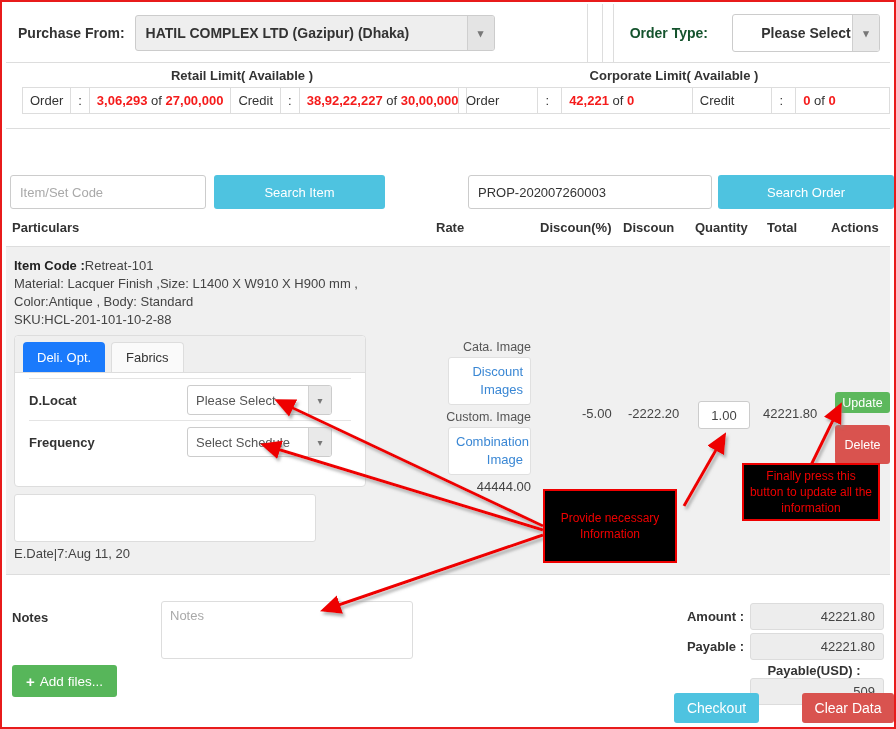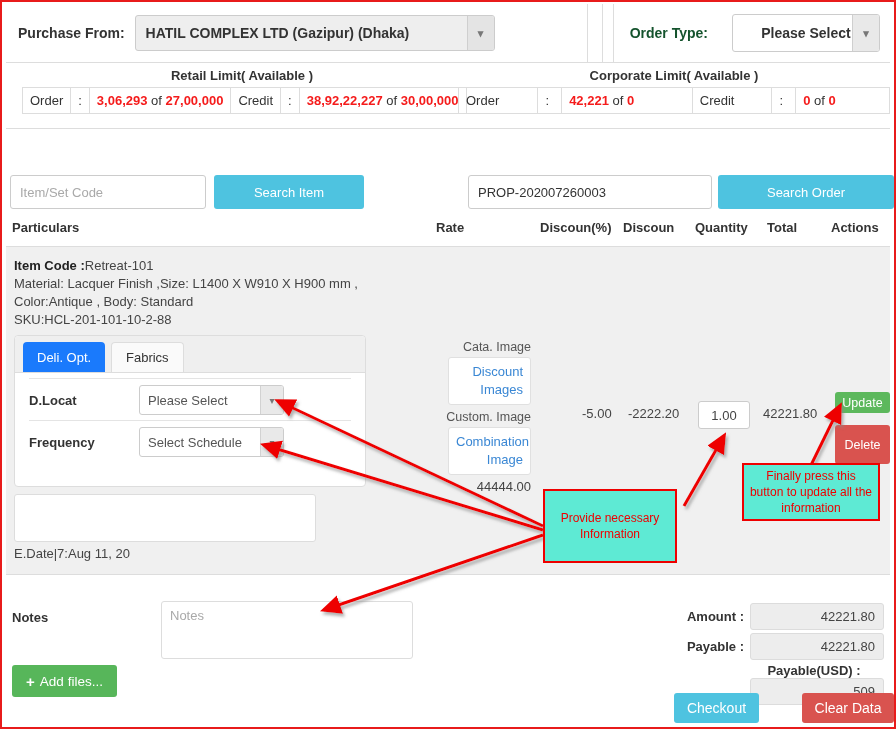--- a/index.html
+++ b/index.html
@@ -77,21 +77,21 @@
 
   .tabbox{position:absolute;left:8px;top:88px;width:350px;height:150px;background:#fff;
           border:1px solid #dddddd;border-radius:4px;}
   .tabstrip{position:absolute;left:0;top:0;right:0;height:36px;background:#efefef;
             border-bottom:1px solid #dddddd;border-radius:4px 4px 0 0;}
   .tab{position:absolute;top:6px;height:30px;box-sizing:border-box;padding:0 14px;
        display:flex;align-items:center;font-size:13px;border-radius:4px 4px 0 0;cursor:pointer;}
   .tab.active{background:#1a7afc;color:#fff;left:8px;}
   .tab.idle{background:#fafafa;color:#333;border:1px solid #dddddd;border-bottom:none;left:96px;}
   .frow{position:absolute;left:14px;right:14px;height:42px;display:flex;align-items:center;
-        border-top:1px solid #e4e4e4;}
+        border-top:1px solid #e4e4e4;gap:48px;}
   .frow .flab{width:110px;font-weight:bold;font-size:13px;color:#333;}
   .fsel{
     width:145px;height:30px;box-sizing:border-box;background:#fff;border:1px solid #cccccc;
     border-radius:3px;position:relative;display:flex;align-items:center;padding:0 8px;
     font-size:13px;color:#555;
   }
   .fsel .caret{position:absolute;right:0;top:0;bottom:0;width:22px;background:#e9e9e9;
        border-left:1px solid #d2d2d2;display:flex;align-items:center;justify-content:center;
        color:#777;font-size:10px;border-radius:0 2px 2px 0;}
 
@@ -131,21 +131,21 @@
   .totlab{font-weight:bold;font-size:13px;color:#333;margin-right:6px;white-space:nowrap;}
   .totval{width:134px;height:27px;box-sizing:border-box;background:#ededed;border:1px solid #dcdcdc;
           border-radius:3px;display:flex;align-items:center;justify-content:flex-end;
           padding-right:8px;font-size:13px;color:#444;}
   .checkout{position:absolute;left:668px;top:118px;width:85px;height:30px;display:flex;
             align-items:center;justify-content:center;font-size:14px;}
   .cleardata{position:absolute;left:796px;top:118px;width:92px;height:30px;display:flex;
             align-items:center;justify-content:center;font-size:14px;}
 
   
-  .annobox{position:absolute;box-sizing:border-box;border:2px solid #ee0000;background:#5eead4;
+  .annobox{position:absolute;box-sizing:border-box;border:2px solid #ee0000;background:#000000;
            color:#ee0000;font-size:12px;line-height:16px;text-align:center;
            display:flex;align-items:center;justify-content:center;padding:4px;z-index:30;}
   .annosvg{position:absolute;left:0;top:0;width:896px;height:729px;pointer-events:none;z-index:25;}
 </style>
 </head>
 <body>
 
 <div class="page">
 
   <div class="topbar">
@@ -213,21 +213,21 @@
           <span class="rednum">0</span>
         </td>
       </tr>
           </tbody>
         </table>
     </div>
   </div>
 
   <div class="searchrow">
     <input class="txtinput" style="position: absolute; left: 4px; top: 3px; width: 196px;" placeholder="Item/Set Code">
-    <button class="btn btn-info" style="position:absolute;left:208px;top:3px;width:150px;height:34px;">Search Item</button>
+    <button class="btn btn-info" style="position:absolute;left:208px;top:3px;width:171px;height:34px;">Search Item</button>
     <input class="txtinput" style="position: absolute; left: 462px; top: 3px; width: 244px;" value="PROP-202007260003">
     <button class="btn btn-info" style="position:absolute;left:712px;top:3px;width:176px;height:34px;">Search Order</button>
   </div>
 
   <div class="thead">
     <span style="left:6px;">Particulars</span>
     <span style="left:430px;">Rate</span>
     <span style="left:534px;">Discoun(%)</span>
     <span style="left:617px;">Discoun</span>
     <span style="left:689px;">Quantity</span>

